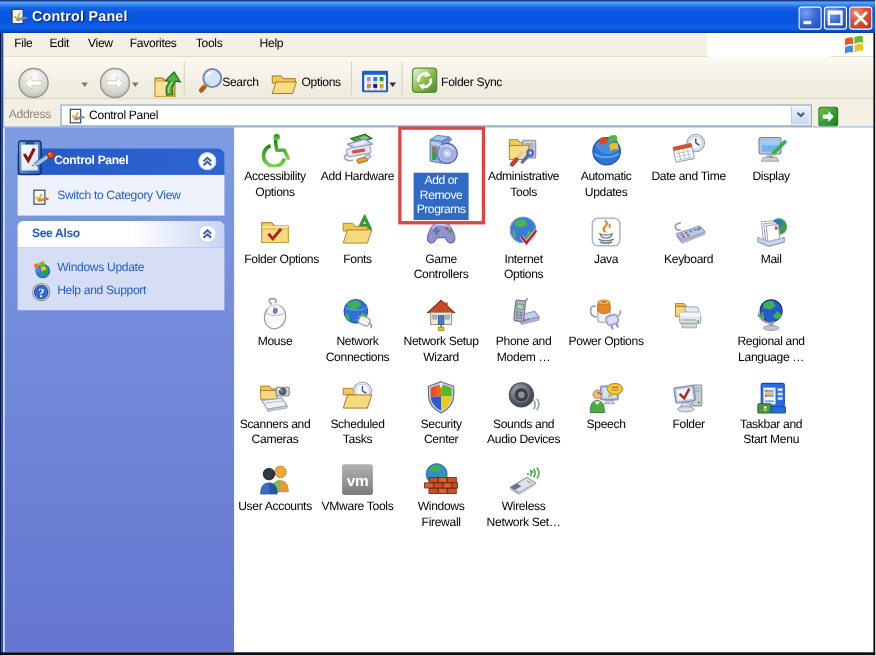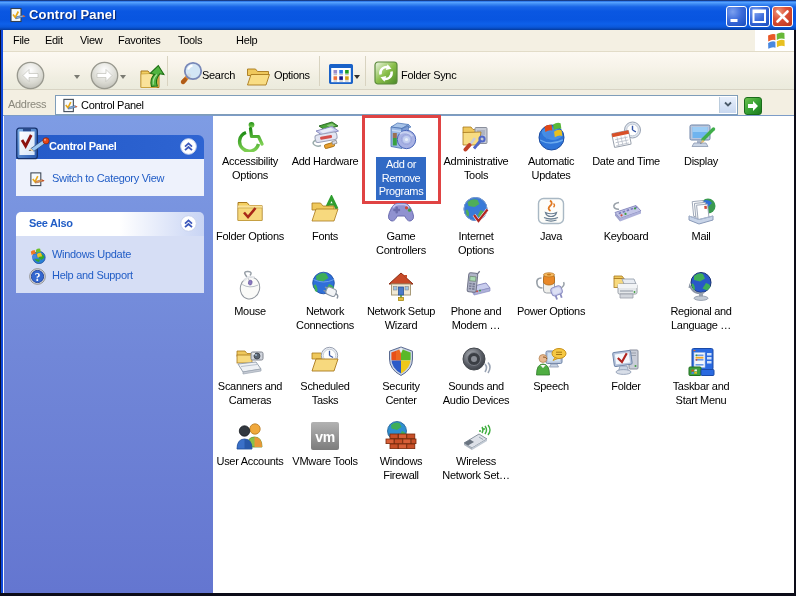--- a/index.html
+++ b/index.html
@@ -10,21 +10,21 @@
 #titlebar{position:absolute;left:0;top:0;width:796px;height:30px;
 background:linear-gradient(180deg,#0c1644 0%,#2a74e8 4%,#56a2fe 8%,#3e8cf4 13%,#1864e6 23%,#0a57e2 38%,#0855e0 65%,#0e60ea 80%,#0b58da 90%,#0645b4 97%,#053a96 100%);}
 #titletext{position:absolute;left:29px;top:7px;color:#fff;font-size:13px;font-weight:bold;letter-spacing:0.2px;text-shadow:1px 1px 1px #08246b;}
 #titleicon{position:absolute;left:9px;top:6px;}
 .wbtn{position:absolute;top:5.5px;width:21px;height:21px;border-radius:3px;border:1px solid #fff;box-sizing:border-box;}
 #btnmin{left:726px;background:radial-gradient(circle at 30% 25%,#7ba0ef 0%,#3d6cdb 45%,#2457c8 80%,#1e4eb8 100%);}
 #btnmax{left:749px;background:radial-gradient(circle at 30% 25%,#7ba0ef 0%,#3d6cdb 45%,#2457c8 80%,#1e4eb8 100%);}
 #btncls{left:772px;background:radial-gradient(circle at 30% 25%,#ee9b7e 0%,#dd5037 40%,#c63d24 80%,#b83820 100%);}
 
 
-#menubar{position:absolute;left:3px;top:30px;width:752px;height:21px;background:#f4f0e3;border-bottom:1px solid #e2dcc8;}
+#menubar{position:absolute;left:3px;top:30px;width:640px;height:21px;background:#f4f0e3;border-bottom:1px solid #e2dcc8;}
 .mi{position:absolute;top:4px;font-size:11px;color:#000;}
 #logoblk{position:absolute;left:755px;top:30px;width:39px;height:21px;background:#fff;border-bottom:1px solid #e2dcc8;}
 
 
 #toolbar{position:absolute;left:3px;top:52px;width:791px;height:37px;
 background:linear-gradient(180deg,#fcf9f2 0%,#f7f3e9 40%,#f0eee1 70%,#ebebdd 100%);border-bottom:1px solid #d8d4c4;}
 .tsep{position:absolute;top:4px;height:30px;width:1px;background:#d8d3c0;}
 .ttext{position:absolute;font-size:11px;color:#000;top:17px;}
 .tgray{color:#9a9a90;margin-top:47px;}
 .tdrop{position:absolute;top:23px;width:0;height:0;border-left:3.5px solid transparent;border-right:3.5px solid transparent;border-top:4px solid #7a7a72;}
@@ -233,21 +233,21 @@
             <rect x="2" y="2" width="10.5" height="13.5" fill="#f6fafd" stroke="#36404e" stroke-width="1.1"></rect>
             <path d="M4 8.5 l2.3 3 3-6" stroke="#e8a818" stroke-width="1.7" fill="none"></path>
             <path d="M7.5 10.8 L13.5 9.2 L15.8 10.4 L9.5 12.2 l-2.8 0.6z" fill="#e8a060" stroke="#a05a28" stroke-width="0.6"></path>
             <polygon points="13.8,9.1 16.6,10.3 14.2,11.2" fill="#c84820"></polygon>
           </svg></div>
           <div class="tx">Switch to Category View</div>
         </div>
       </div>
     </div>
 
-    <div class="panel" style="top:96px;border-radius:15px;">
+    <div class="panel" style="top:85px;border-radius:15px;">
       <div class="phead2">
         <div class="pt">See Also</div>
         <div class="chev"><svg width="17" height="17" viewBox="0 0 17 17">
               <circle cx="8.5" cy="8.5" r="7.8" fill="#fff" stroke="#c9d3ee" stroke-width="1"></circle>
               <path d="M5 8.6 L8.5 5.4 L12 8.6" fill="none" stroke="#3b57bb" stroke-width="1.8"></path>
               <path d="M5 12.2 L8.5 9 L12 12.2" fill="none" stroke="#3b57bb" stroke-width="1.8"></path>
             </svg></div>
       </div>
       <div class="pbody2" style="height:57px;">
         <div class="prow" style="top:11px;">
@@ -403,21 +403,21 @@
       <path d="M9 23 h12 l2 3.5 H7 z" fill="#c9d4e4" stroke="#8a98b0" stroke-width="0.8"></path>
       <path d="M28.5 9 L18 19.5" stroke="#3fae4a" stroke-width="3.4" stroke-linecap="round"></path>
       <path d="M18 19.5 l-2.5 3.5 4-1z" fill="#e8c078"></path>
       <path d="M16 22.5 l-0.8 1.2 1.4-0.4z" fill="#333"></path>
     </svg>
     <div class="lb">Display</div>
   </div>
 
   <div class="abs" style="left:362px;top:115px;width:79px;height:89px;border:3px solid #e04343;box-sizing:border-box;"></div>
 
-  <div class="it" style="left:210px;top:195px;">
+  <div class="it" style="left:210px;top:195px;text-align:right;">
     <svg width="32" height="32" viewBox="0 0 32 32">
       <path d="M4 7.5 h9 l2.5 3 H28 v15 H4 z" fill="#f3cf62" stroke="#a8781c" stroke-width="1"></path>
       <path d="M4 10.5 h24 v3 H4 z" fill="#fae29a"></path>
       <path d="M4 13 h24 v12.5 H4 z" fill="#f7d97e" stroke="#c09a3a" stroke-width="0.6"></path>
       <path d="M10 17.5 l4 4.5 7.5-9" stroke="#a82818" stroke-width="2.6" fill="none"></path>
     </svg>
     <div class="lb">Folder Options</div>
   </div>
   <div class="it" style="left:285px;top:195px;">
     <svg width="32" height="32" viewBox="0 0 32 32">

